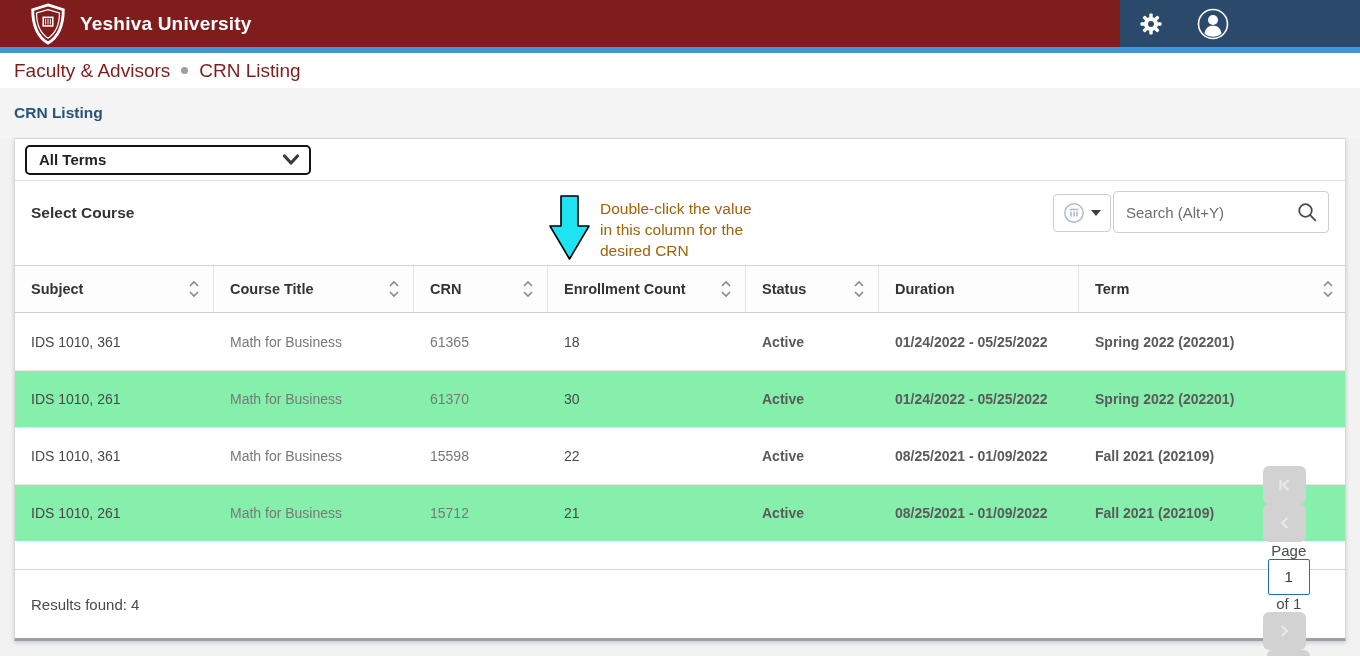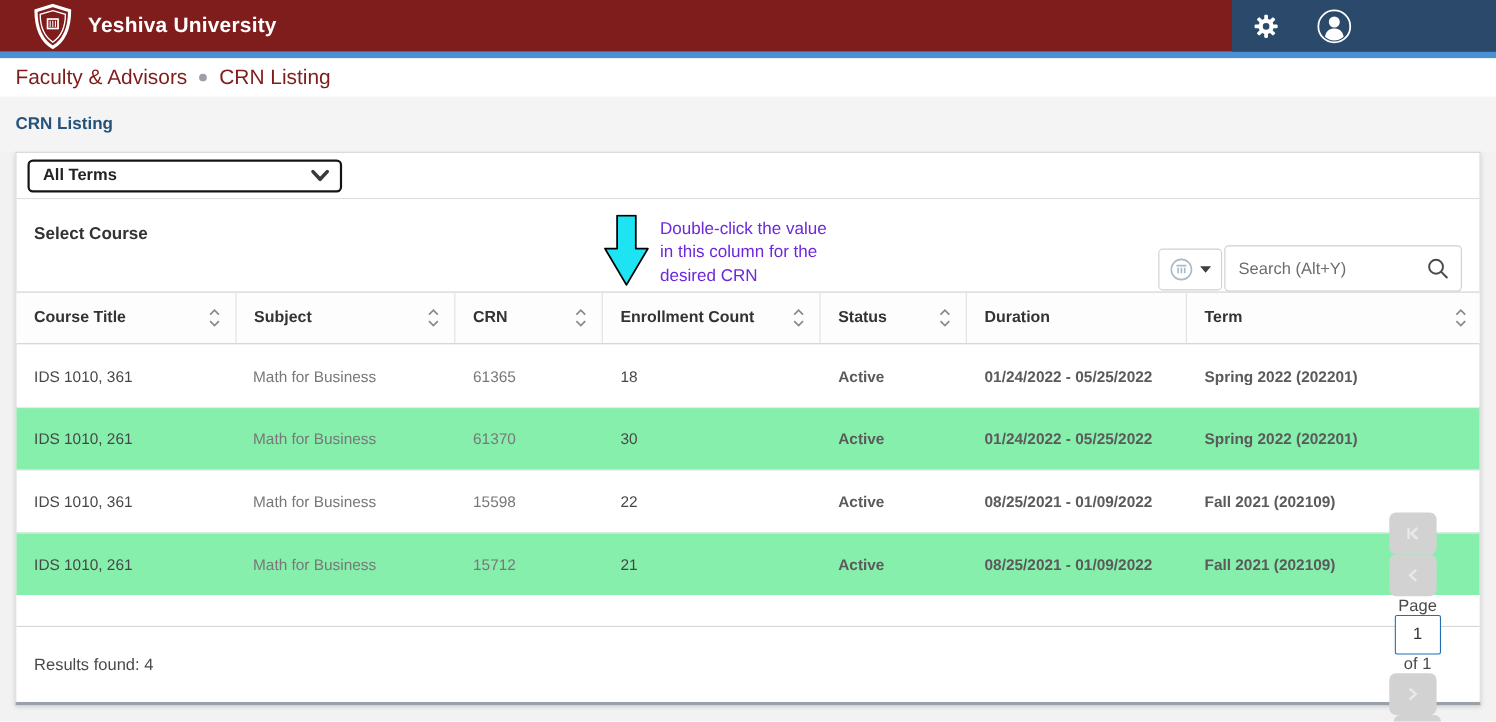--- a/index.html
+++ b/index.html
@@ -29,21 +29,21 @@
   .panel { margin:0 14px; background:#ffffff; border:1px solid #d7d7d7; border-bottom:3px solid #9aa1a8;
            box-shadow:0 2px 4px rgba(0,0,0,.15); }
 
   .terms-row { height:42px; border-bottom:1px solid #dedede; display:flex; align-items:center; padding-left:10px; }
   .term-select { width:286px; height:30px; border:2px solid #141414; border-radius:5px; background:#fff;
                  display:flex; align-items:center; justify-content:space-between; padding:0 9px 0 12px;
                  font-weight:700; font-size:15px; color:#222; cursor:pointer; }
 
   .toolbar-row { height:84px; position:relative; }
   .select-course { position:absolute; left:16px; top:23px; font-weight:700; font-size:15.5px; color:#333; }
-  .search-controls { position:absolute; right:16px; top:10px; display:flex; align-items:flex-start; gap:2px;margin-top:32px; }
+  .search-controls { position:absolute; right:16px; top:10px; display:flex; align-items:flex-start; gap:2px; }
   .filter-btn { width:58px; height:38px; margin-top:3px; border:1px solid #cfcfcf; border-radius:4px; background:#fff;
                 display:flex; align-items:center; justify-content:center; gap:6px; cursor:pointer; }
   .caret-down { width:0; height:0; border-left:5px solid transparent; border-right:5px solid transparent; border-top:6px solid #3f3f3f; }
   .search-box { width:216px; height:42px; border:1px solid #cfcfcf; border-radius:4px; background:#fff;
                 display:flex; align-items:center; padding:0 10px 0 12px; }
   .search-box input { flex:1; border:none; outline:none; font-size:15px; color:#555; font-family:"Liberation Sans",sans-serif; min-width:0; }
   .search-box input::placeholder { color:#6d6d6d; opacity:1; }
 
   
   .header-row { display:flex; height:48px; background:#fdfdfd; border-top:1px solid #cfcfcf; border-bottom:1px solid #cfcfcf; }
@@ -69,21 +69,21 @@
             align-items:center; justify-content:center; cursor:default; }
   .pg-btn.m17 { margin-right:17px; } .pg-btn.m18 { margin-right:18px; } .pg-btn.m10 { margin-right:10px; }
   .pg-label { font-size:15px; color:#4a4a4a; margin-right:9px; }
   .page-input { width:42px; height:36px; border:1px solid #1d6fb8; border-radius:2px; text-align:center;
                 font-size:15px; color:#333; margin-right:9px; outline:none; font-family:"Liberation Sans",sans-serif; }
   .perpage-select { width:54px; height:38px; border:1px solid #8d9399; border-radius:8px; background:#fff;
                     display:flex; align-items:center; justify-content:center; gap:7px; font-size:15px; color:#333; cursor:pointer; }
 
   
   .annotation { position:absolute; left:549px; top:195px; display:flex; pointer-events:none; }
-  .ann-text { position:absolute; left:51px; top:3px; width:220px; font-size:15.5px; line-height:21px; color:#6d28d9; }
+  .ann-text { position:absolute; left:51px; top:3px; width:220px; font-size:15.5px; line-height:21px; color:#a16207; }
 </style>
 </head>
 <body>
 
 <header class="topbar">
   <div class="brand">
     <span style="display:flex;">
       <svg width="40" height="42" viewBox="0 0 40 44">
         <path d="M20 2 L36 7 C36 24 30 36 20 42 C10 36 4 24 4 7 Z" fill="none" stroke="#ffffff" stroke-width="3"></path>
         <path d="M20 7 L32 10.5 C32 23 27.5 32 20 37 C12.5 32 8 23 8 10.5 Z" fill="none" stroke="#ffffff" stroke-width="1.3"></path>
@@ -164,31 +164,31 @@
           <svg width="22" height="22" viewBox="0 0 22 22">
             <circle cx="9.5" cy="9.5" r="6.3" fill="none" stroke="#4a4a4a" stroke-width="1.8"></circle>
             <line x1="14.2" y1="14.2" x2="19.3" y2="19.3" stroke="#4a4a4a" stroke-width="1.8" stroke-linecap="round"></line>
           </svg>
         </span>
       </div>
     </div>
   </div>
 
   <div class="header-row">
+    <div class="hcell c0">
+      <span>Subject</span>
+      <span style="display:flex;">
+          <svg width="10" height="18" viewBox="0 0 10 18">
+            <polyline points="1,6 5,2 9,6" fill="none" stroke="#8a8a8a" stroke-width="1.6"></polyline>
+            <polyline points="1,12 5,16 9,12" fill="none" stroke="#8a8a8a" stroke-width="1.6"></polyline>
+          </svg>
+        </span>
+    </div>
     <div class="hcell c1">
       <span>Course Title</span>
-      <span style="display:flex;">
-          <svg width="10" height="18" viewBox="0 0 10 18">
-            <polyline points="1,6 5,2 9,6" fill="none" stroke="#8a8a8a" stroke-width="1.6"></polyline>
-            <polyline points="1,12 5,16 9,12" fill="none" stroke="#8a8a8a" stroke-width="1.6"></polyline>
-          </svg>
-        </span>
-    </div>
-    <div class="hcell c0">
-      <span>Subject</span>
       <span style="display:flex;">
           <svg width="10" height="18" viewBox="0 0 10 18">
             <polyline points="1,6 5,2 9,6" fill="none" stroke="#8a8a8a" stroke-width="1.6"></polyline>
             <polyline points="1,12 5,16 9,12" fill="none" stroke="#8a8a8a" stroke-width="1.6"></polyline>
           </svg>
         </span>
     </div>
     <div class="hcell c2">
       <span>CRN</span>
       <span style="display:flex;">

